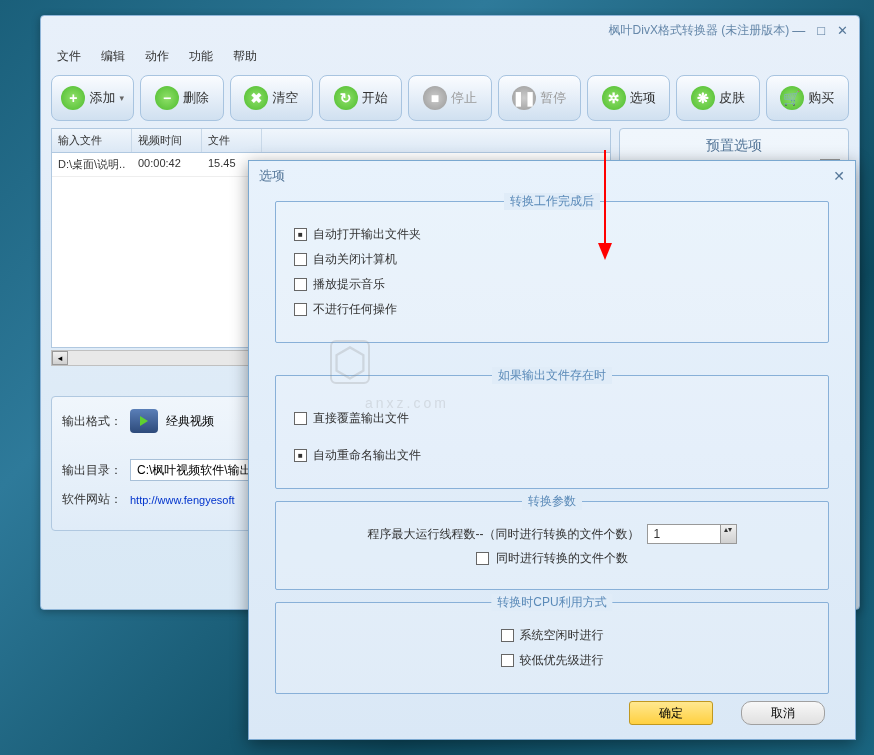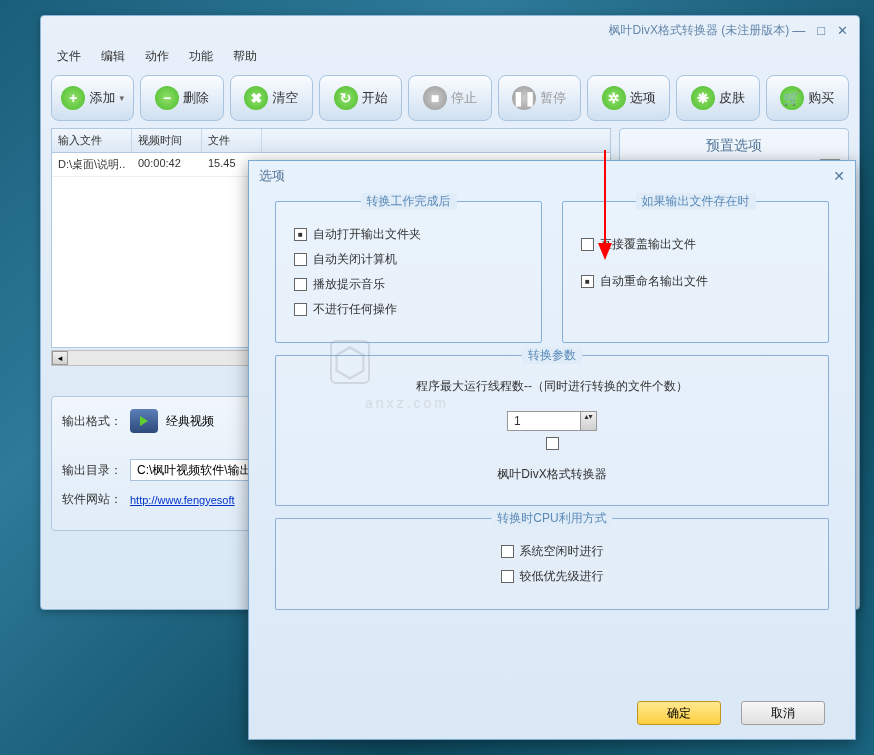--- a/index.html
+++ b/index.html
@@ -34,49 +34,49 @@
 
 .scrollbar-h { height: 16px; background: #e8e8e8; border: 1px solid #c0c0c0; margin-top: 2px; display: flex; align-items: center; }
 .scroll-arrow { width: 16px; height: 14px; background: linear-gradient(#f0f0f0,#d0d0d0); border: 1px solid #999; font-size: 9px; text-align: center; line-height: 12px; }
 
 .bottom-panel { margin-top: 30px; background: linear-gradient(to bottom, #f0f6fc, #e0ecf8); border: 1px solid #b0c8e0; border-radius: 4px; padding: 12px 10px; }
 .form-row { display: flex; align-items: center; margin-bottom: 10px; font-size: 12px; gap: 8px; }
 .form-row label { width: 60px; color: #333; }
 .ico-play { width: 28px; height: 24px; background: linear-gradient(to bottom, #5a7fb8, #2d4a7a); border-radius: 4px; display: inline-flex; align-items: center; justify-content: center; }
 .play-triangle { width: 0; height: 0; border-left: 8px solid #5fd030; border-top: 5px solid transparent; border-bottom: 5px solid transparent; }
 .text-input { flex: 1; padding: 3px 6px; border: 1px solid #a8c0d8; font-size: 12px; background: #fff; }
-.link { color: #0033cc; text-decoration: underline; font-size: 11px; }
+.link { color: #0033cc; font-size: 11px; }
 
 .right-preset { background: linear-gradient(to bottom, #f0f6fc, #e0ecf8); border: 1px solid #b0c8e0; border-radius: 4px; height: 100%; padding: 6px; position: relative; }
 .preset-title { text-align: center; font-size: 14px; color: #557799; padding: 2px; }
 .dd { width: 20px; height: 20px; background: linear-gradient(#f0f0f0,#d0d0d0); border: 1px solid #999; position: absolute; right: 8px; }
 
 
 .dialog { position: absolute; left: 248px; top: 160px; width: 608px; height: 580px; background: linear-gradient(to bottom, #e8f2fc 0%, #dae8f6 100%); border: 1px solid #7aa8d0; box-shadow: 0 4px 16px rgba(0,0,0,0.4); }
 .dialog-title { height: 30px; padding: 6px 10px; display: flex; justify-content: space-between; align-items: center; font-size: 13px; color: #557799; }
 .dialog-close { font-size: 14px; color: #557799; cursor: pointer; }
 .dialog-body { padding: 10px 26px; }
 
 .fieldset { border: 1px solid #88b0d8; border-radius: 2px; padding: 16px 18px; margin-bottom: 12px; position: relative; background: rgba(255,255,255,0.15); }
 .fieldset-title { position: absolute; top: -9px; left: 50%; transform: translateX(-50%); background: #e0ecf8; padding: 0 6px; font-size: 12px; color: #5a8ab8; }
-.fieldset-row { display: flex; gap: 20px; }
+.fieldset-row { display: flex; gap: 20px; flex-direction: column; }
 .fieldset-col { flex: 1; }
 
 .cb-row { display: flex; align-items: center; gap: 6px; margin: 8px 0; font-size: 12px; color: #333; }
 .cb { width: 13px; height: 13px; border: 1px solid #666; background: #fff; display: inline-flex; align-items: center; justify-content: center; }
 .cb.checked::after { content: "■"; font-size: 8px; color: #333; line-height: 1; }
 
-.param-row { display: flex; align-items: center; gap: 16px; font-size: 12px; color: #333; margin: 6px 0; justify-content: center; flex-direction: column; }
+.param-row { display: flex; align-items: center; gap: 7px; font-size: 12px; color: #333; margin: 6px 0; justify-content: center; }
 .spinner { width: 90px; height: 20px; border: 1px solid #999; background: #fff; display: flex; align-items: center; }
 .spinner-val { flex: 1; padding: 0 6px; font-size: 12px; }
 .spinner-btn { width: 16px; height: 18px; background: linear-gradient(#f0f0f0,#d0d0d0); border-left: 1px solid #999; font-size: 8px; text-align: center; }
 
-.dialog-buttons { position: absolute; bottom: 14px; right: 30px; display: flex; gap: 20px; }
+.dialog-buttons { position: absolute; bottom: 14px; right: 30px; display: flex; gap: 28px; }
 .btn-ok { width: 84px; height: 24px; background: linear-gradient(to bottom, #ffe890, #ffd040); border: 1px solid #c09820; border-radius: 3px; font-size: 12px; cursor: pointer; }
-.btn-cancel { width: 84px; height: 24px; background: linear-gradient(to bottom, #f8f8f8, #e0e0e0); border: 1px solid #a0a0a0; border-radius: 3px; font-size: 12px; cursor: pointer; }
+.btn-cancel { width: 84px; height: 24px; background: linear-gradient(to bottom, #f8f8f8, #e0e0e0); border: 1px solid #a0a0a0; border-radius: 10px; font-size: 12px; cursor: pointer; }
 
 .red-arrow { position: absolute; left: 590px; top: 145px; pointer-events: none; z-index: 100; }
 
 .watermark { position: absolute; left: 330px; top: 340px; font-size: 40px; color: rgba(140,140,140,0.25); font-weight: 300; pointer-events: none; z-index: 50; display: flex; align-items: center; gap: 6px; }
 .wm-icon { width: 40px; height: 44px; border: 2px solid rgba(140,140,140,0.25); border-radius: 6px; display: inline-flex; align-items: center; justify-content: center; }
 .wm-sub { position: absolute; left: 365px; top: 395px; font-size: 14px; color: rgba(140,140,140,0.22); letter-spacing: 3px; pointer-events: none; z-index: 50; }
 
 .blackbox { position: absolute; right: 4px; top: 378px; width: 24px; height: 108px; background: #000; }
 .greenbtn { position: absolute; right: 4px; top: 538px; width: 24px; height: 24px; background: linear-gradient(#8fe068,#4dbb2e); border-radius: 5px; }
 </style>
@@ -246,21 +246,21 @@
       <span class="fieldset-title">转换参数</span>
       <div class="param-row">
         <span>程序最大运行线程数--（同时进行转换的文件个数）</span>
         <div class="spinner">
           <span class="spinner-val">1</span>
           <div class="spinner-btn">▴▾</div>
         </div>
       </div>
       <div class="param-row">
           <span class="cb"></span>
-          <span>枫叶DivX格式转换器</span>
+          <span>同时进行转换的文件个数</span>
         </div>
     </div>
 
     <div class="fieldset">
       <span class="fieldset-title">转换时CPU利用方式</span>
       <div style="display:flex;gap:60px;justify-content:center">
         <div>
           <div class="cb-row">
               <span class="cb"></span>
               <span>系统空闲时进行</span>

